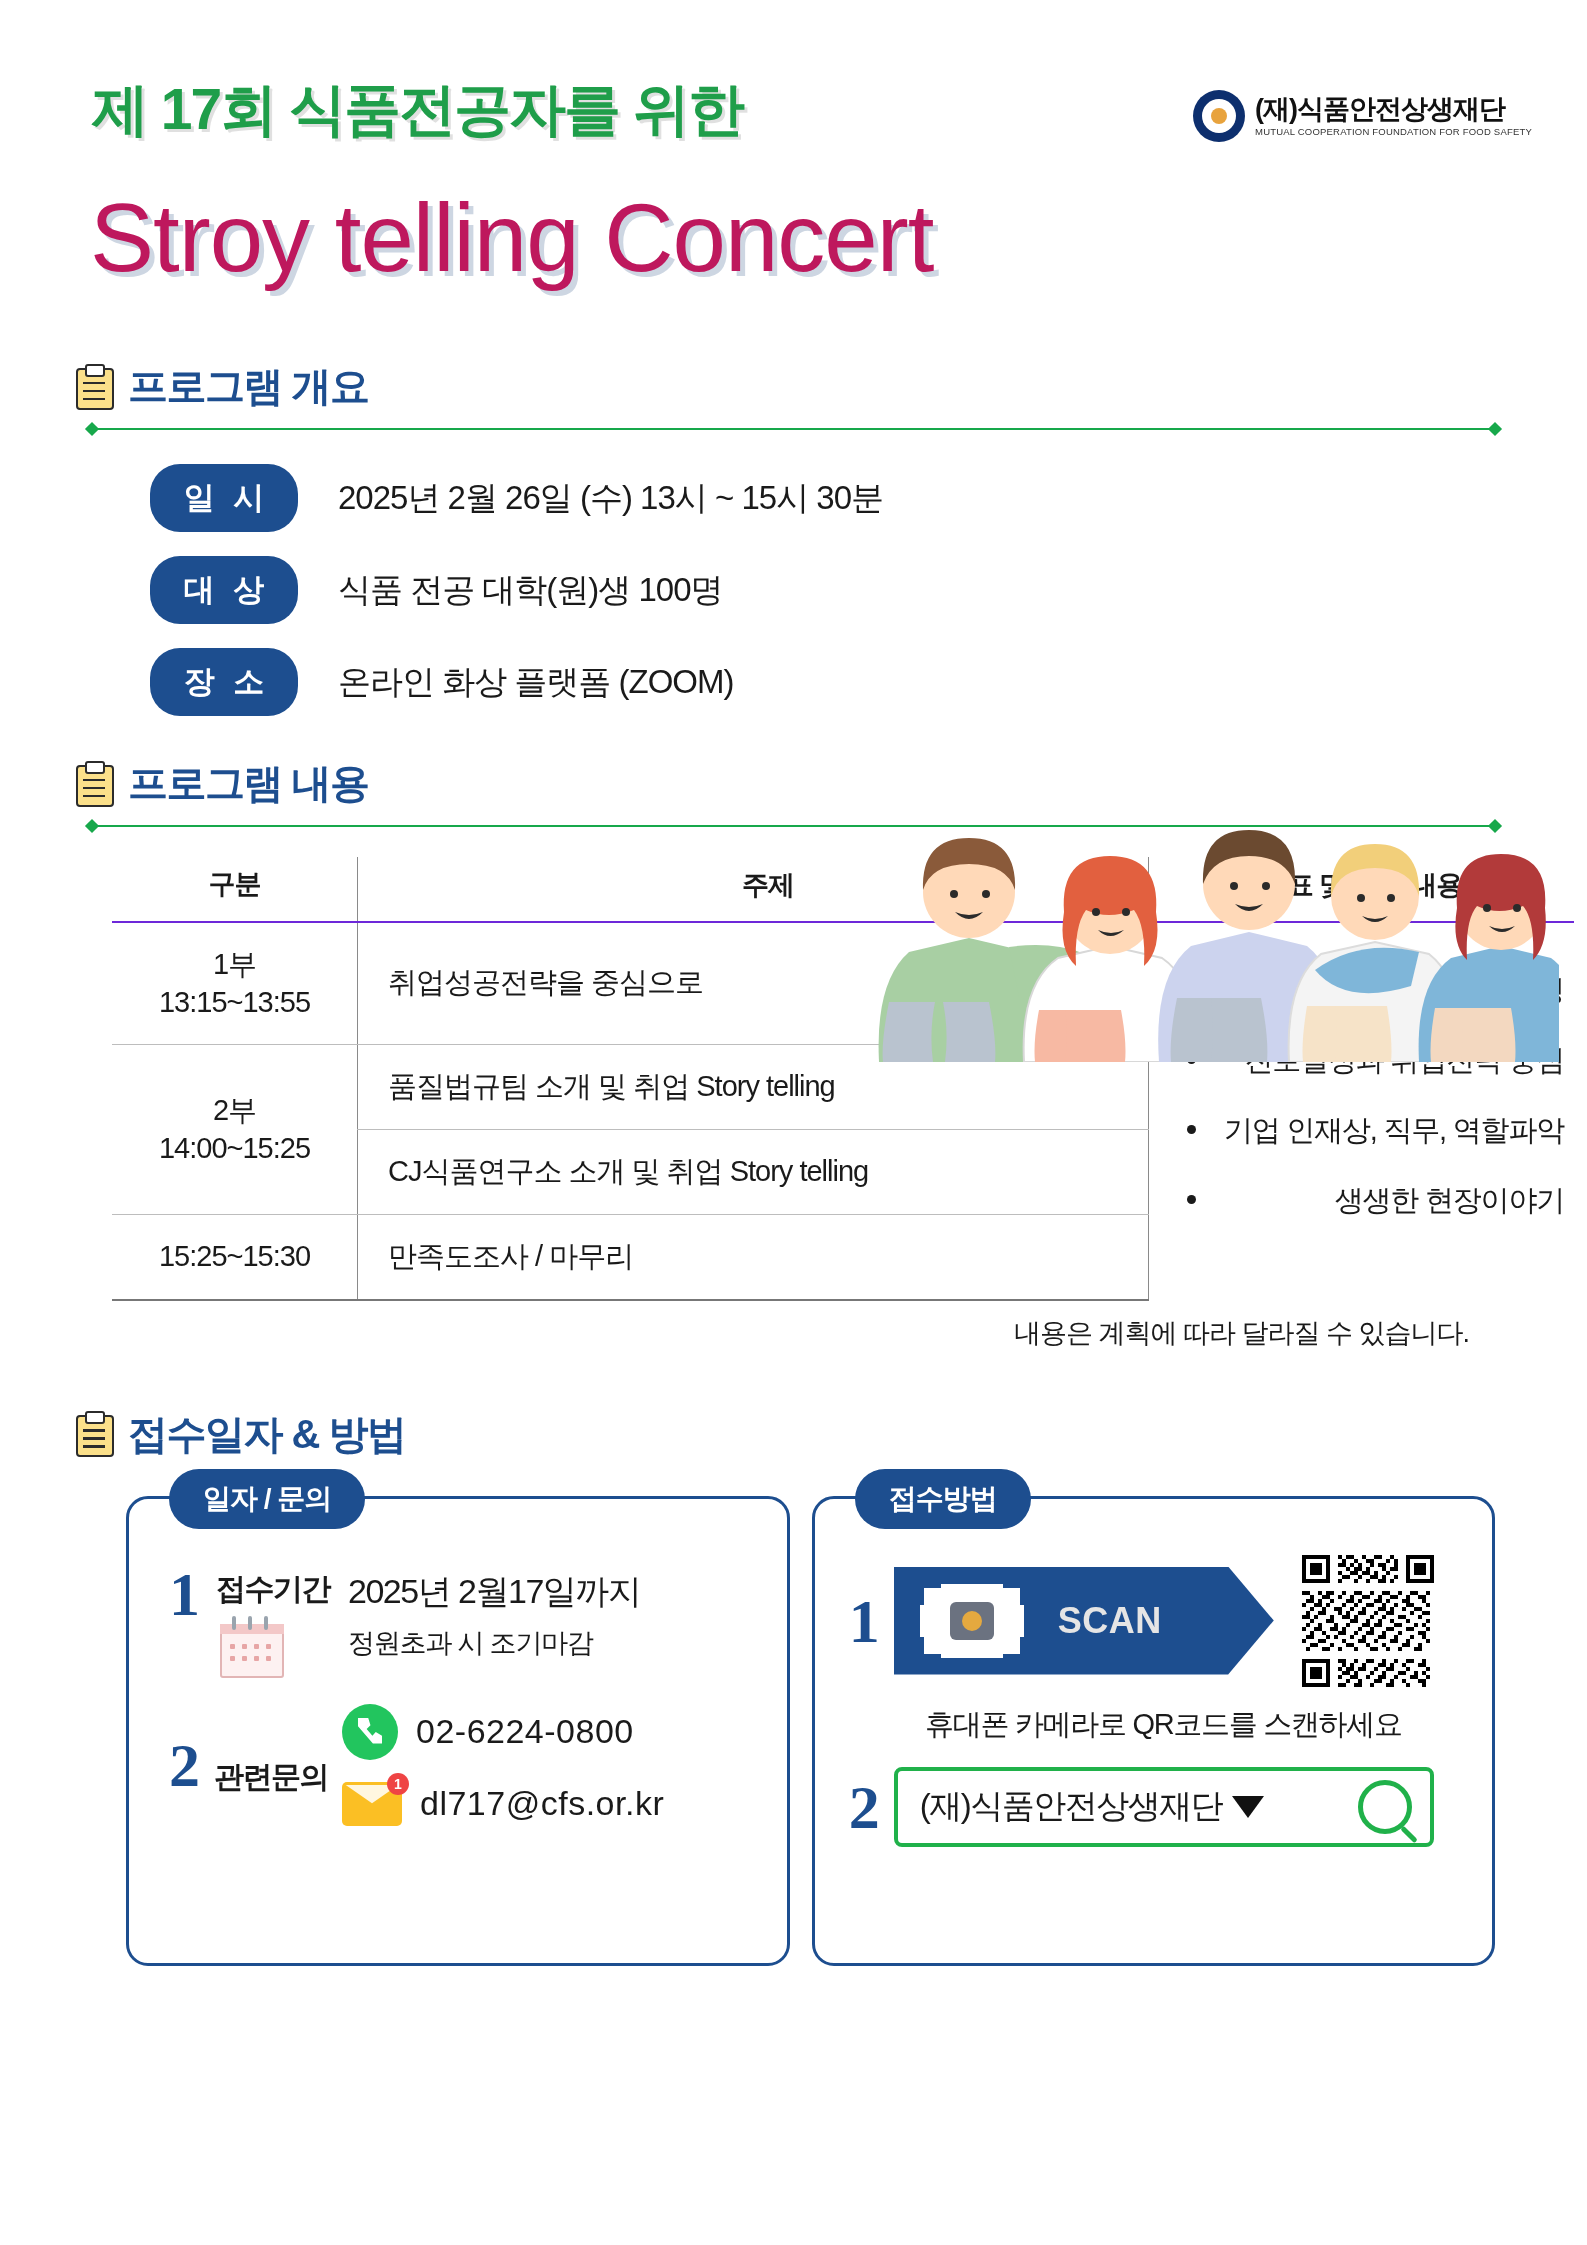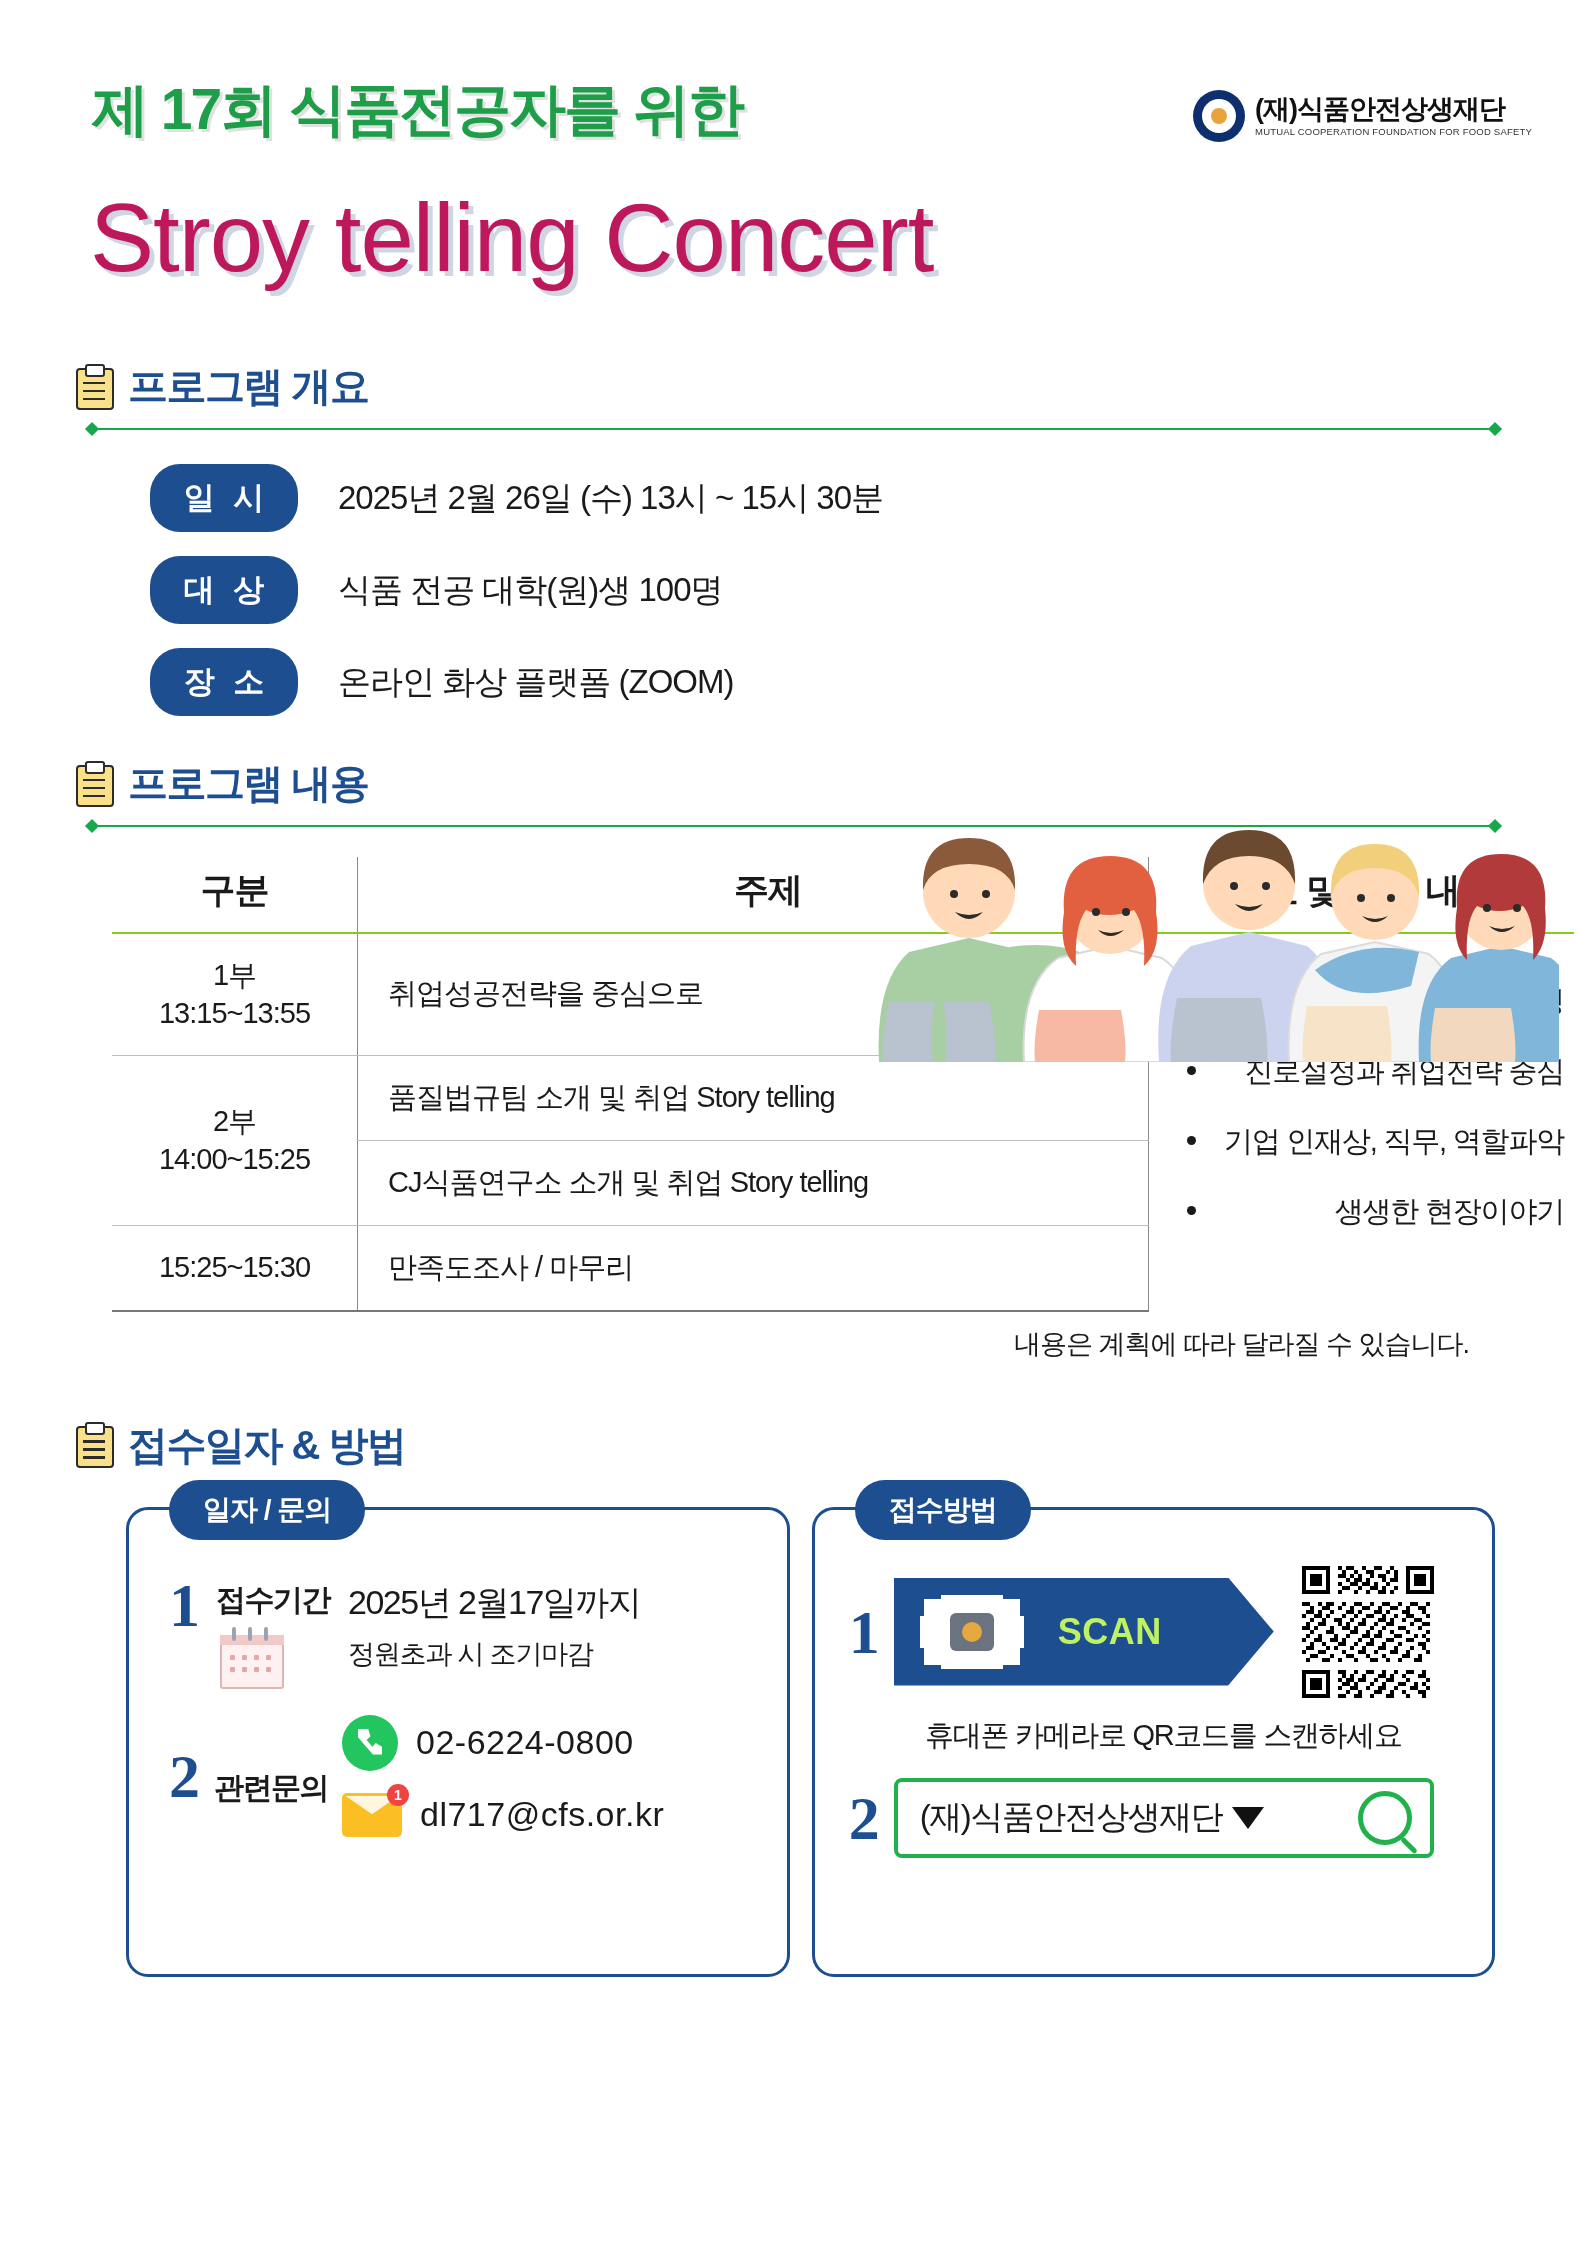--- a/index.html
+++ b/index.html
@@ -208,24 +208,24 @@
 
   
   .prog-wrap { margin-top: 40px; }
   table.prog {
     width: 1430px;
     margin: 30px 0 0 52px;
     border-collapse: collapse;
     table-layout: fixed;
   }
   table.prog th {
-    font-size: 35px;
+    font-size: 27px;
     font-weight: bold;
     padding: 10px 0 18px 0;
-    border-bottom: 2px solid #84cc16;
+    border-bottom: 2px solid #6d28d9;
     letter-spacing: -1px;
   }
   table.prog td {
     font-size: 29px;
     padding: 22px 10px;
     letter-spacing: -1px;
     vertical-align: middle;
   }
   .col-time { width: 245px; text-align: center; line-height: 1.32; }
   .col-topic { width: 760px; padding-left: 30px !important; }
@@ -466,21 +466,21 @@
   .scan-cam .corner {
     position: absolute;
     width: 17px; height: 17px;
     border: 5px solid #1d4e8f;
   }
   .scan-cam .c1 { left: -1px; top: -1px; border-right: none; border-bottom: none; }
   .scan-cam .c2 { right: -1px; top: -1px; border-left: none; border-bottom: none; }
   .scan-cam .c3 { left: -1px; bottom: -1px; border-right: none; border-top: none; }
   .scan-cam .c4 { right: -1px; bottom: -1px; border-left: none; border-top: none; }
   .scan-text {
-    color: #bef264;
+    color: #e5e5e5;
     font-size: 36px;
     font-weight: bold;
     margin-left: 34px;
     letter-spacing: 0.5px;
   }
   .qr {
     width: 132px;
     height: 132px;
     margin-left: 14px;
     flex: none;

